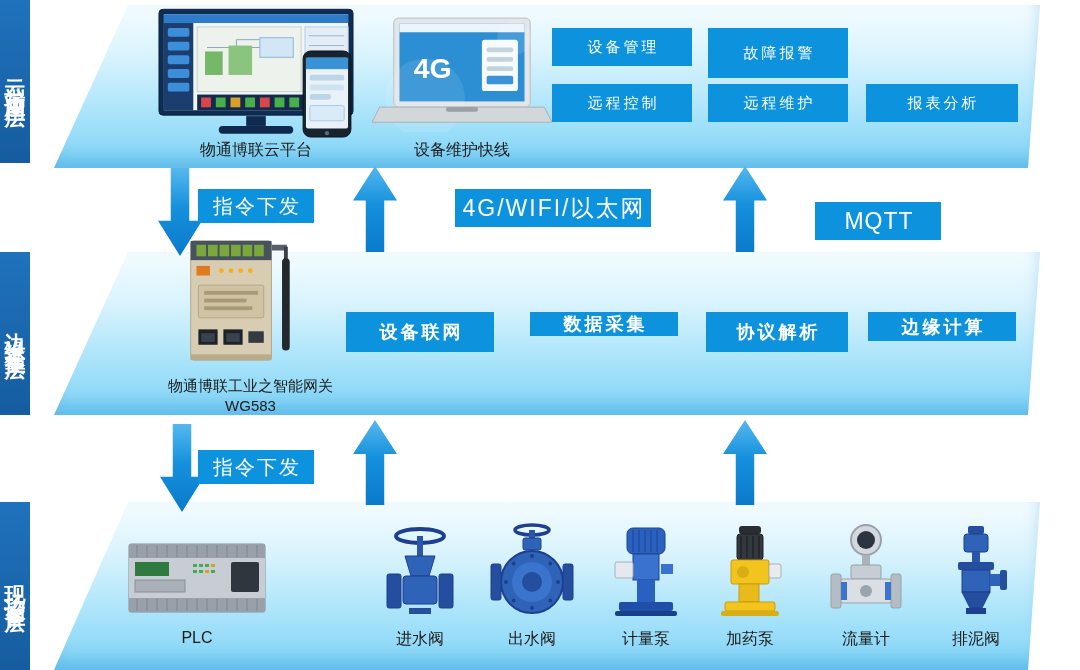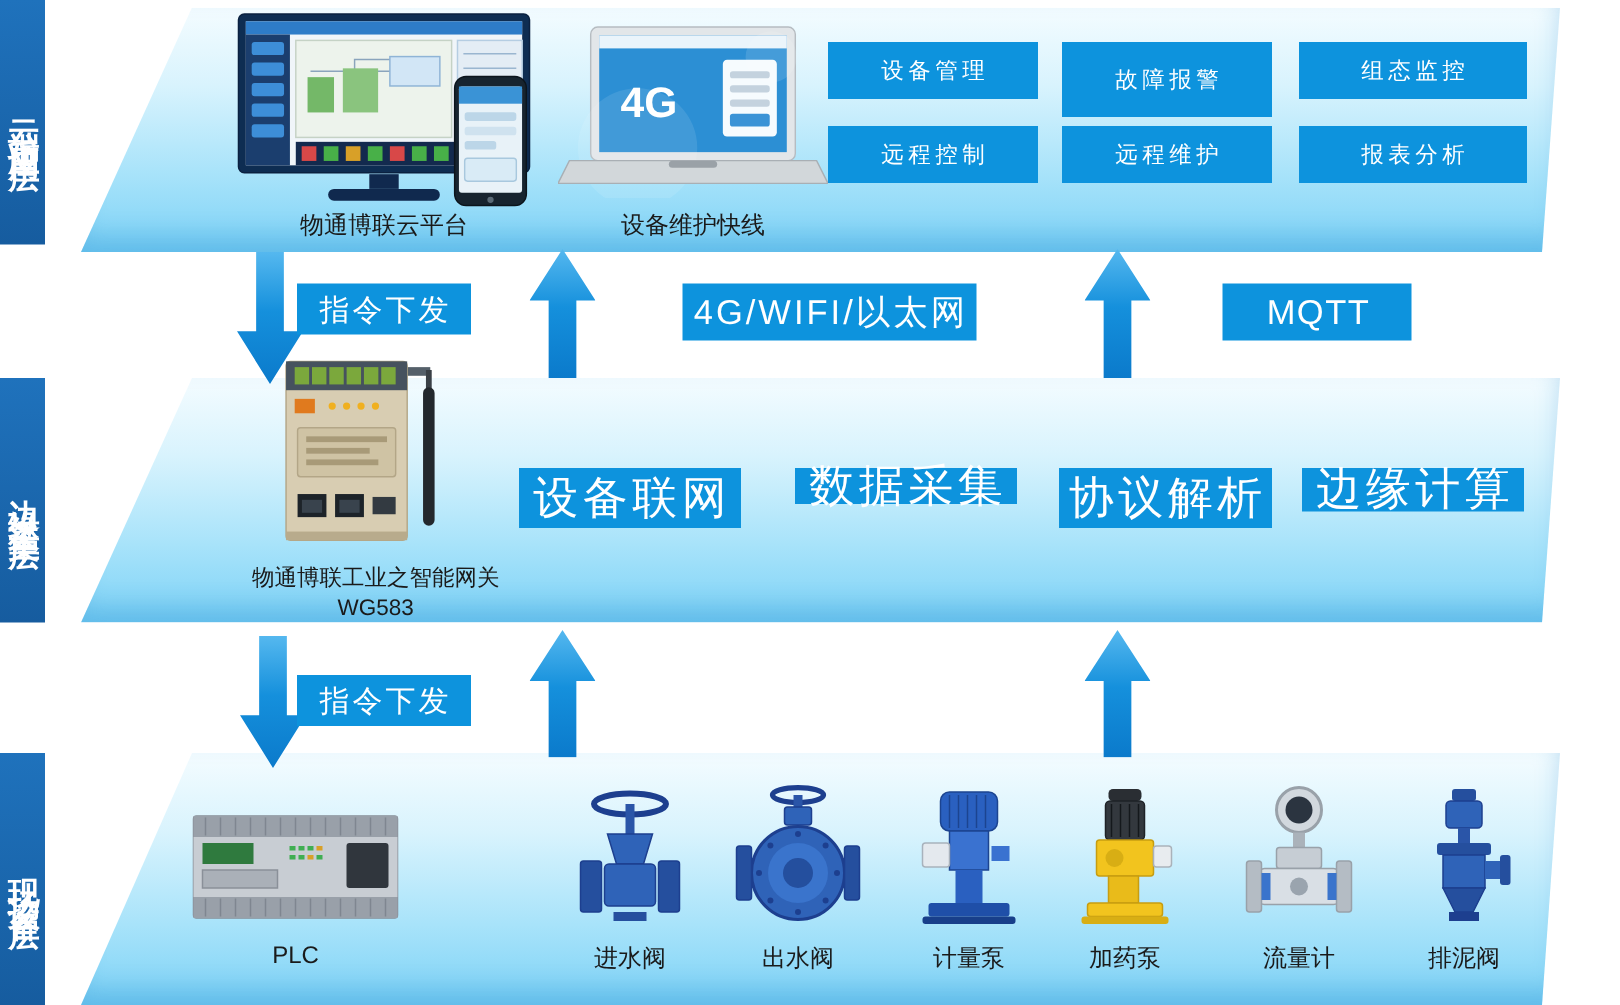--- a/index.html
+++ b/index.html
@@ -21,21 +21,21 @@
     background:linear-gradient(180deg,#f4fcff 0%, #d8f3fd 32%, #a8e3fa 68%, #7dd2f6 100%);
     clip-path:polygon(74px 0%, 100% 0%, calc(100% - 12px) 100%, 0% 100%);
     box-shadow:inset 0 -10px 16px rgba(20,130,200,0.28);
   }
   .btn, .feature, .tag {
     position:absolute; background:#0d93dd; color:#ffffff;
     display:flex; align-items:center; justify-content:center;
     letter-spacing:3px; text-indent:3px; white-space:nowrap;
   }
   .btn { font-size:15px; }
-  .feature { font-size:30px; }
+  .feature { font-size:18px;font-weight:bold; }
   .tag { font-size:20px; letter-spacing:2px; text-indent:2px;text-align:center; }
   .arrow {
     position:absolute;
     background:linear-gradient(180deg,#55b8ef 0%, #1590dc 45%, #0b7acb 100%);
   }
   .arrow.up   { clip-path:polygon(50% 0%, 100% 40%, 71% 40%, 71% 100%, 29% 100%, 29% 40%, 0% 40%); }
   .arrow.down { clip-path:polygon(29% 0%, 71% 0%, 71% 60%, 100% 60%, 50% 100%, 0% 60%, 29% 60%); }
   .caption { position:absolute; text-align:center; font-size:16px; color:#1a1a1a; }
   .device { position:absolute; top:518px; display:flex; flex-direction:column; align-items:center; }
   .device-icon { height:104px; display:flex; align-items:flex-end; justify-content:center; }
@@ -116,31 +116,30 @@
       <rect x="121" y="52" width="28" height="5" rx="2" fill="#c4d2de"></rect>
       <rect x="121" y="62" width="28" height="9" rx="2" fill="#3a93d6"></rect>
       <polygon points="8,95 182,95 190,111 0,111" fill="#d2d7da" stroke="#a9afb4"></polygon>
       <rect x="78" y="95" width="34" height="5" rx="2.5" fill="#9aa1a7"></rect>
     </svg>
   </div>
   <div class="caption" style="left:387px;top:140px;width:150px">设备维护快线</div>
 
   <div class="btn" style="left:552px;top:28px;width:140px;height:38px">设备管理</div>
   <div class="btn" style="left:708px;top:28px;width:140px;height:50px">故障报警</div>
-  <div class="btn" style="left:866px;top:28px;width:152px;height:38px">组态监控</div>
   <div class="btn" style="left:552px;top:84px;width:140px;height:38px">远程控制</div>
   <div class="btn" style="left:708px;top:84px;width:140px;height:38px">远程维护</div>
   <div class="btn" style="left:866px;top:84px;width:152px;height:38px">报表分析</div>
 
   <div class="arrow down" style="left:158px;top:168px;width:44px;height:88px"></div>
   <div class="tag" style="left:198px;top:189px;height:34px;padding:0 13px">指令下发</div>
   <div class="arrow up" style="left:353px;top:166px;width:44px;height:86px"></div>
   <div class="tag" style="left:455px;top:189px;width:196px;height:38px;font-size:23px">4G/WIFI/以太网</div>
   <div class="arrow up" style="left:723px;top:166px;width:44px;height:86px"></div>
-  <div class="tag" style="left:815px;top:189px;width:126px;height:38px;font-size:23px;letter-spacing:1px">MQTT</div>
+  <div class="tag" style="left:815px;top:202px;width:126px;height:38px;font-size:23px;letter-spacing:1px">MQTT</div>
 
   <div style="position:absolute;left:183px;top:230px;z-index:3">
     <svg width="125" height="142" viewBox="0 0 130 145">
       <rect x="92" y="14" width="16" height="6" fill="#55606a"></rect>
       <rect x="105" y="16" width="4" height="14" fill="#3a4046"></rect>
       <rect x="103" y="28" width="8" height="96" rx="4" fill="#23282d"></rect>
       <rect x="8" y="10" width="84" height="124" rx="3" fill="#d8cdb2" stroke="#b3a687"></rect>
       <rect x="8" y="10" width="84" height="20" fill="#46525e"></rect>
       <rect x="14" y="14" width="10" height="12" fill="#7ba83c"></rect>
         <rect x="26" y="14" width="10" height="12" fill="#7ba83c"></rect>

